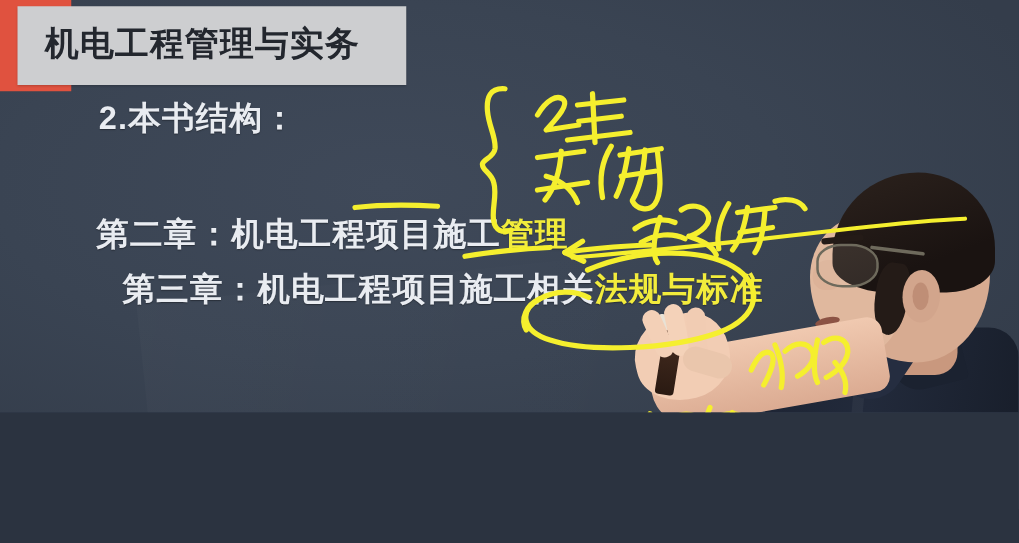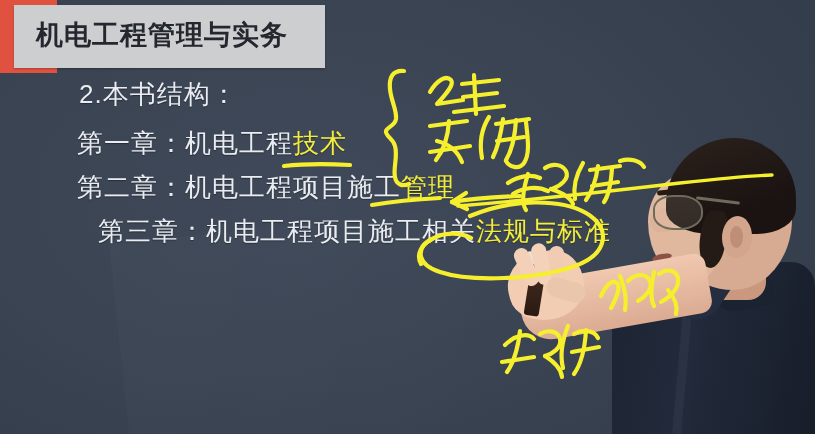--- a/index.html
+++ b/index.html
@@ -7,21 +7,21 @@
     margin: 0;
     padding: 0;
     background: #2b3340;
   }
   body {
     font-family: "Liberation Sans", "DejaVu Sans", sans-serif;
   }
   #stage {
     position: relative;
     width: 815px;
-    height: 434px;
+    height: 330px;
     overflow: hidden;
     background: #3a4453;
     user-select: none;
   }
 
   
   .board-bg {
     position: absolute;
     inset: 0;
     background:
@@ -71,20 +71,21 @@
 
   
   .line {
     position: absolute;
     white-space: nowrap;
     font-size: 26px;
     letter-spacing: 1px;
     color: #e9ecf1;
     line-height: 32px;
     text-shadow: 0 1px 1px rgba(0,0,0,0.35);
+    font-weight: bold;
   }
   .line .hl {
     color: #f2ec3c;
   }
   .line-1 { left: 79px; top: 78px; }
   .line-2 { left: 77px; top: 127px; }
   .line-3 { left: 77px; top: 171px; }
   .line-4 { left: 77px; top: 215px; margin-left: 21px; }
 
   
@@ -281,23 +282,20 @@
   <div class="board-sheen"></div>
 
   <div class="title-accent"></div>
   <div class="title-plate"></div>
   <div class="title-text">机电工程管理与实务</div>
 
   <div class="line line-1">
     <span>2.本书结构：</span>
   </div>
 
-  <div class="line line-2">
-    <span>第一章：机电工程</span><span class="hl">技术</span>
-  </div>
 
   <div class="line line-3">
     <span>第二章：机电工程项目施工</span><span class="hl">管理</span>
   </div>
 
   <div class="line line-4">
     <span>第三章：机电工程项目施工相关</span><span class="hl">法规与标准</span>
   </div>
 
   <div class="person p-torso"></div>

